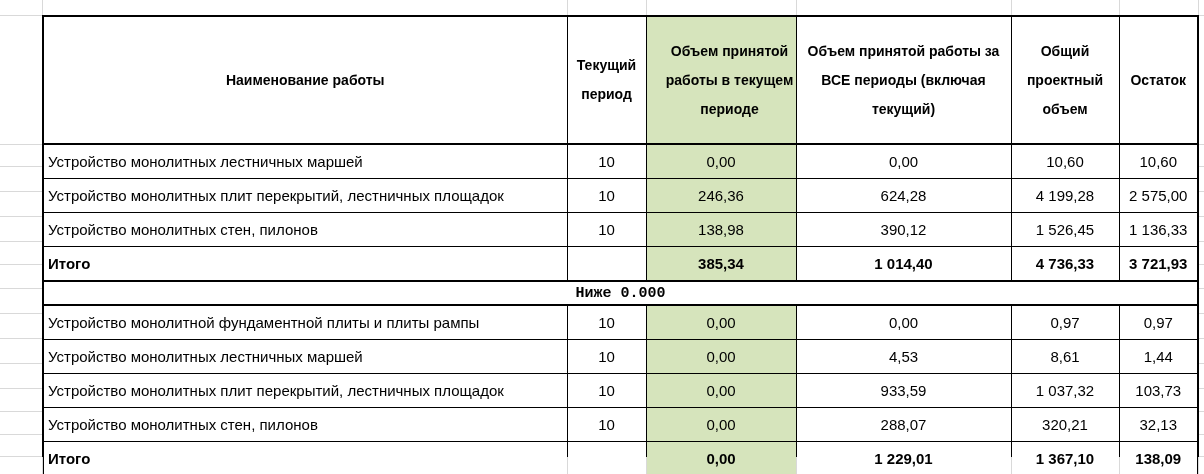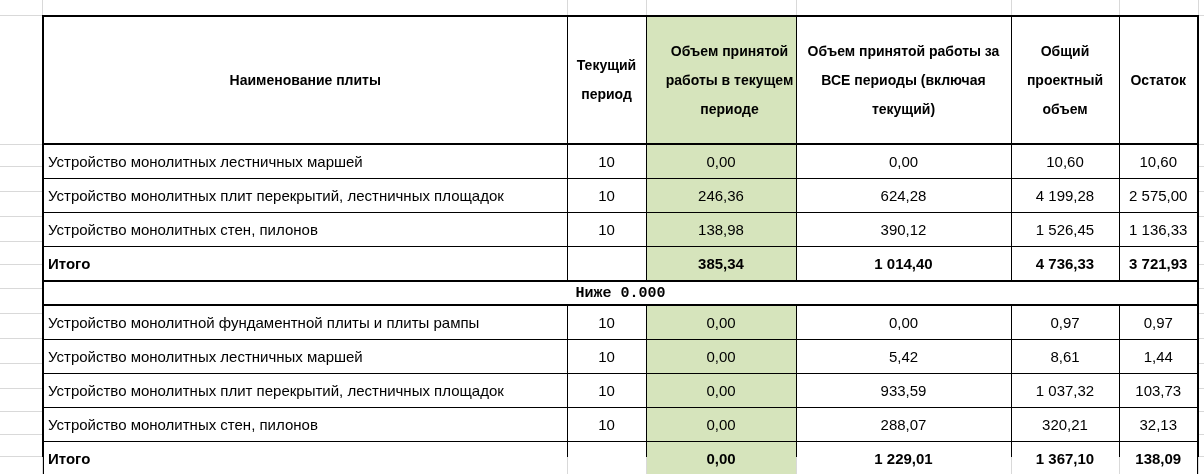--- a/index.html
+++ b/index.html
@@ -47,21 +47,21 @@
     <colgroup>
       <col style="width:524px">
         <col style="width:79px">
         <col style="width:150px">
       <col style="width:215px">
         <col style="width:108px">
         <col style="width:79px">
     </colgroup>
     <thead>
       <tr class="header" style="height:128px">
-          <th>Наименование плиты</th>
+          <th>Наименование работы</th>
           <th>Текущий период</th>
           <th class="green">Объем принятой работы в текущем периоде</th>
           <th>Объем принятой работы за ВСЕ периоды (включая текущий)</th>
           <th>Общий проектный объем</th>
           <th>Остаток</th>
         </tr>
     </thead>
     <tbody id="tbody">
         <tr style="height: 25px;">
           <td class="name">Устройство монолитных лестничных маршей</td>
@@ -103,21 +103,21 @@
           <td class="num">10</td>
           <td class="num green">0,00</td>
           <td class="num">0,00</td>
           <td class="num">0,97</td>
           <td class="num">0,97</td>
         </tr>
         <tr style="height: 25px;">
           <td class="name">Устройство монолитных лестничных маршей</td>
           <td class="num">10</td>
           <td class="num green">0,00</td>
-          <td class="num">5,42</td>
+          <td class="num">4,53</td>
           <td class="num">8,61</td>
           <td class="num">1,44</td>
         </tr>
         <tr style="height: 25px;">
           <td class="name">Устройство монолитных плит перекрытий, лестничных площадок</td>
           <td class="num">10</td>
           <td class="num green">0,00</td>
           <td class="num">933,59</td>
           <td class="num">1 037,32</td>
           <td class="num">103,73</td>

